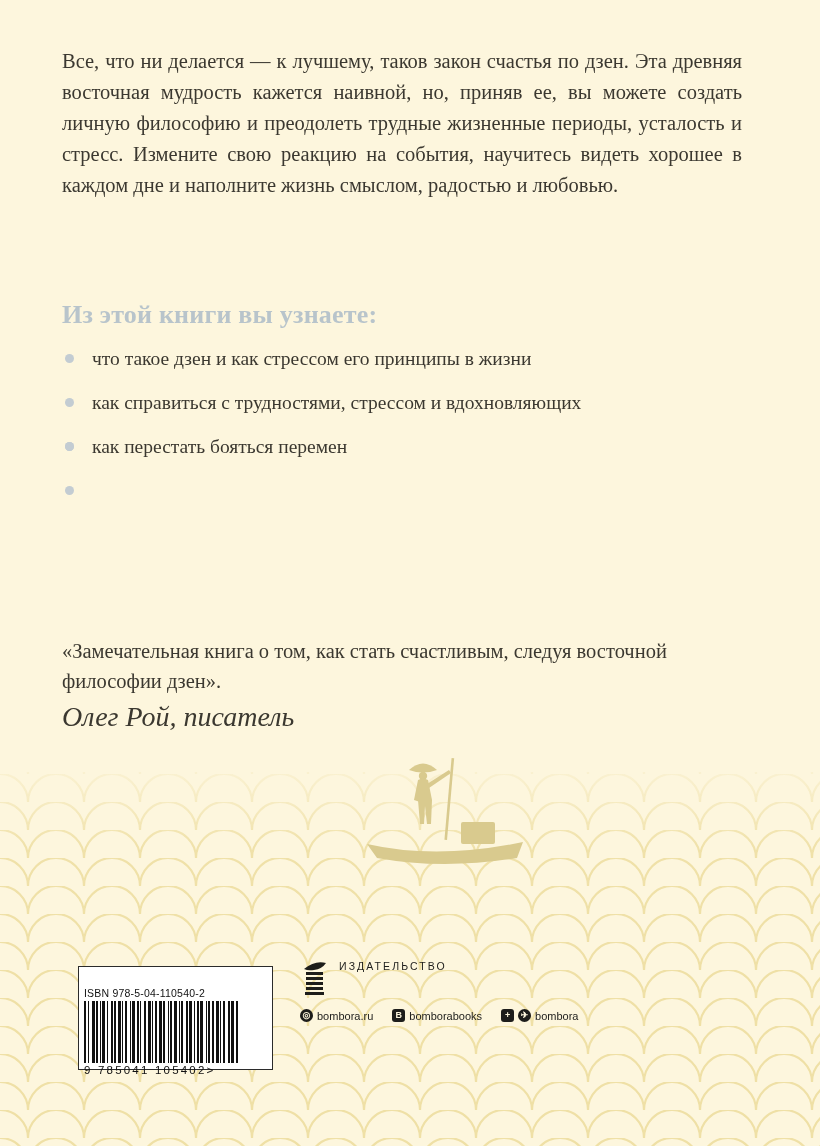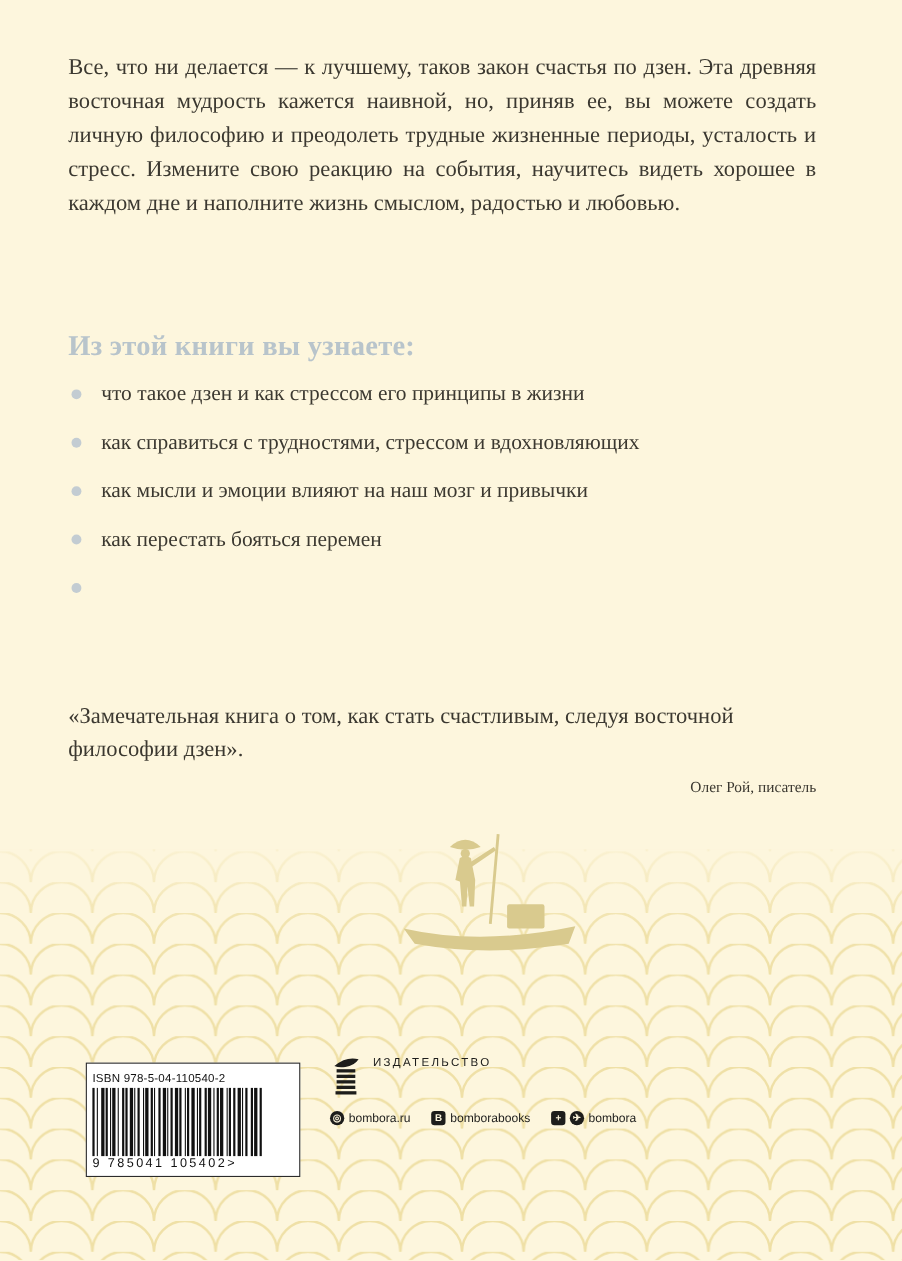--- a/index.html
+++ b/index.html
@@ -102,35 +102,36 @@
     left: 62px;
     top: 636px;
     width: 680px;
     font-size: 20.5px;
     line-height: 30px;
     color: #3b3830;
   }
   .quote p { margin: 0; }
   .quote .author {
     margin-top: 6px;
-    text-align: right;
-    font-size: 14px;
+    text-align: left;
+    font-size: 28px;
+    font-style: italic;
   }
 
   
   .barcode-box {
     position: absolute;
     left: 78px;
     top: 966px;
     width: 195px;
     height: 104px;
     background: #ffffff;
     border: 1px solid #2b2b2b;
     box-sizing: border-box;
-    padding: 8px 5px 2px 5px;
+    padding: 20px 5px 2px 5px;
     font-family: "Liberation Sans", sans-serif;
   }
   .barcode-box .isbn-text {
     font-size: 10.5px;
     color: #111;
     letter-spacing: 0.2px;
     margin-bottom: 2px;
     white-space: nowrap;
   }
   .bars {
@@ -273,21 +274,20 @@
     <li>
       <span class="dot"></span>
       <span>что такое дзен и как стрессом его принципы в жизни</span>
     </li>
     <li>
       <span class="dot"></span>
       <span>как справиться с трудностями, стрессом и вдохновляющих</span>
     </li>
     <li>
       <span class="dot"></span>
-      <span>как мысли и эмоции влияют на наш мозг и привычки</span>
     </li>
     <li>
       <span class="dot"></span>
       <span>как перестать бояться перемен</span>
     </li>
     <li>
       <span class="dot"></span>
     </li>
   </ul>
 

